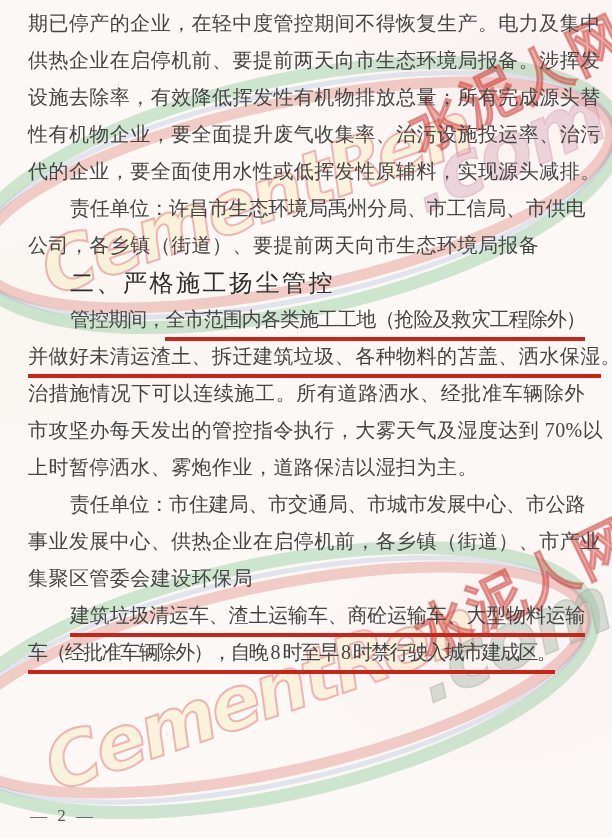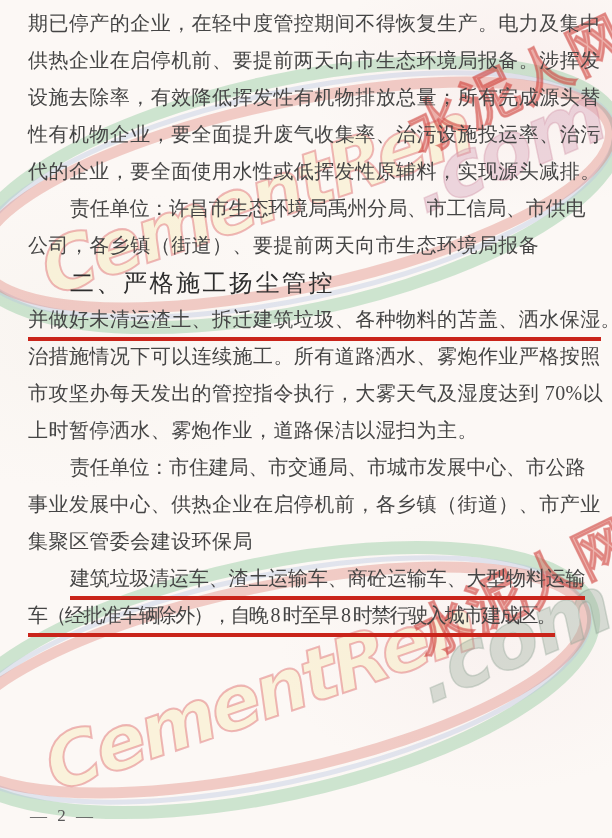--- a/index.html
+++ b/index.html
@@ -93,22 +93,23 @@
     <div class="ln">供热企业在启停机前、要提前两天向市生态环境局报备。涉挥发</div>
     <div class="ln">设施去除率，有效降低挥发性有机物排放总量；所有完成源头替</div>
     <div class="ln">性有机物企业，要全面提升废气收集率、治污设施投运率、治污</div>
     <div class="ln end">代的企业，要全面使用水性或低挥发性原辅料，实现源头减排。</div>
 
     <div class="ln ind tight1">责任单位：许昌市生态环境局禹州分局、市工信局、市供电</div>
     <div class="ln end">公司，各乡镇（街道）、要提前两天向市生态环境局报备</div>
 
     <div class="ln ind hd end">二、严格施工扬尘管控</div>
 
+    <div class="ln ind tight2"><span>管控期间，</span><span class="u">全市范围内各类施工工地（抢险及救灾工程除外）</span></div>
     <div class="ln"><span class="u">并做好未清运渣土、拆迁建筑垃圾、各种物料的苫盖、洒水保湿</span><span>。</span></div>
-    <div class="ln">治措施情况下可以连续施工。所有道路洒水、雾炮作业严格按照</div>
+    <div class="ln">治措施情况下可以连续施工。所有道路洒水、经批准车辆除外</div>
     <div class="ln">市攻坚办每天发出的管控指令执行，大雾天气及湿度达到 70%以</div>
     <div class="ln end">上时暂停洒水、雾炮作业，道路保洁以湿扫为主。</div>
 
     <div class="ln ind tight1">责任单位：市住建局、市交通局、市城市发展中心、市公路</div>
     <div class="ln">事业发展中心、供热企业在启停机前，各乡镇（街道）、市产业</div>
     <div class="ln end">集聚区管委会建设环保局</div>
 
 
     <div class="ln ind tight1"><span class="u">建筑垃圾清运车、渣土运输车、商砼运输车、大型物料运输</span></div>
     <div class="ln end tight3"><span class="u">车（经批准车辆除外），自晚 8 时至早 8 时禁行驶入城市建成区。</span></div>

